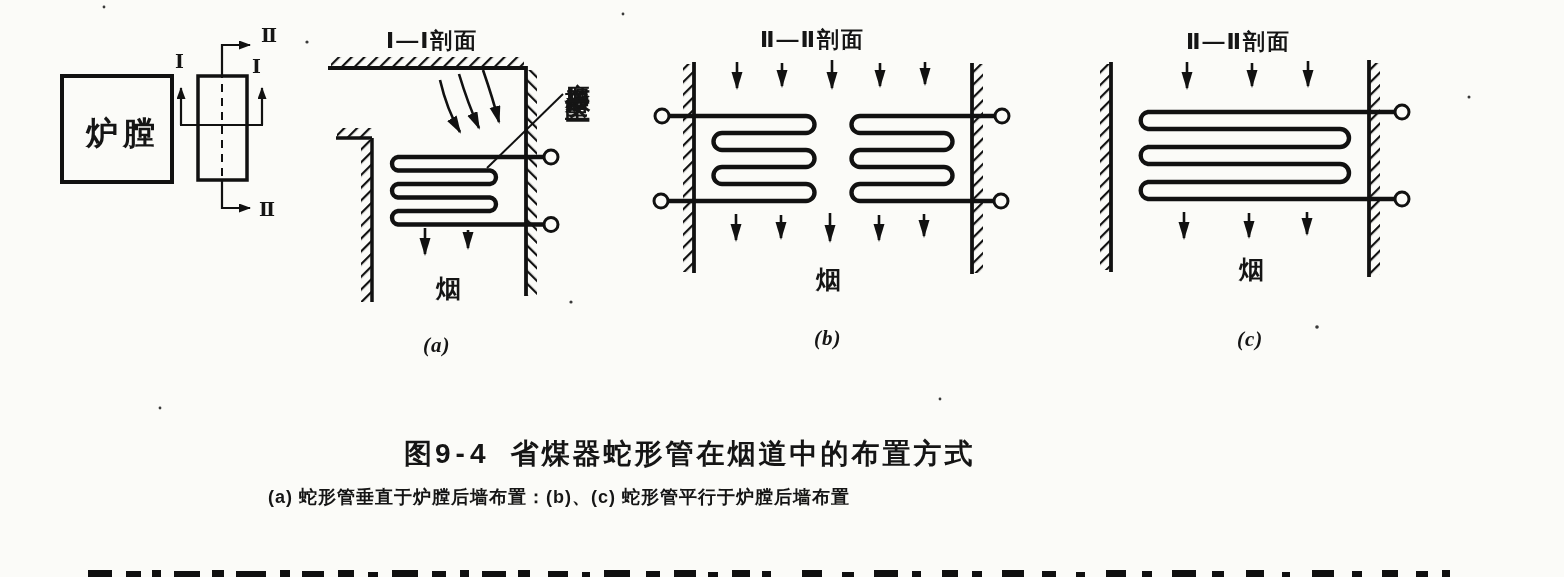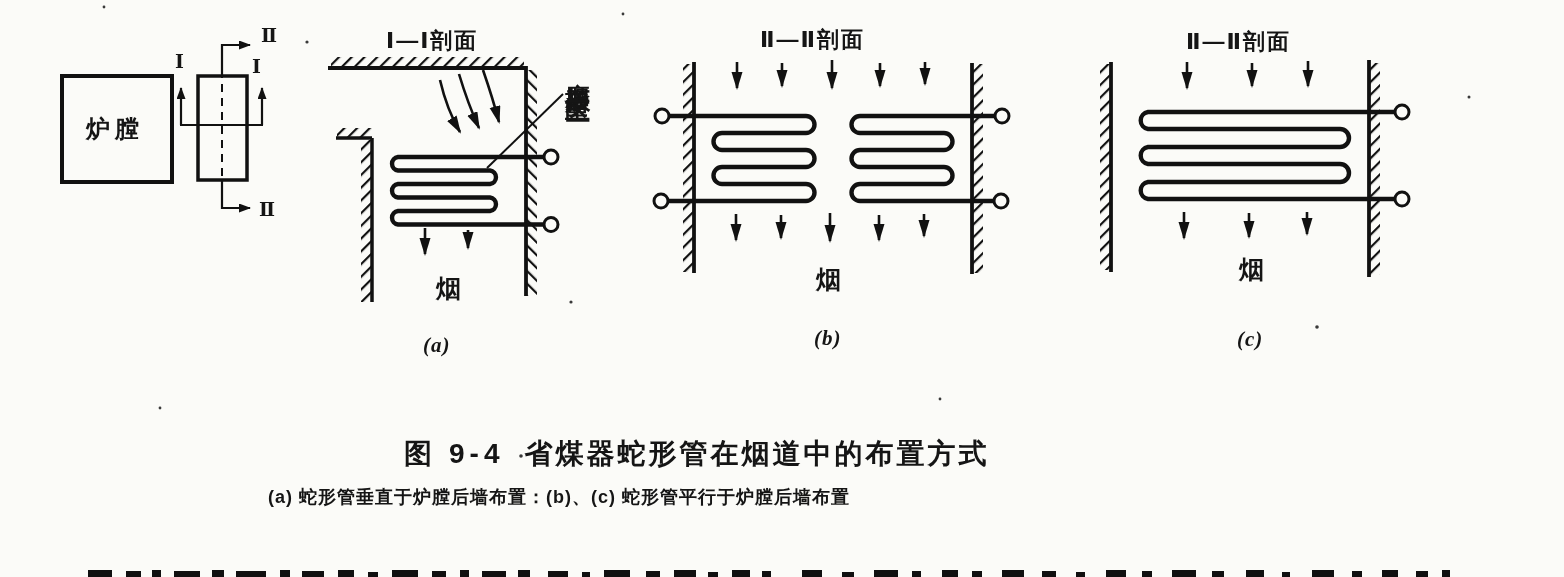--- a/index.html
+++ b/index.html
@@ -7,32 +7,32 @@
     width:1564px;height:577px;overflow:hidden;
     background:#fbfbf8;
     font-family:"Liberation Sans","DejaVu Sans",sans-serif;
     color:#111;
     position:relative;
   }
   .page{position:absolute;inset:0;}
   svg{position:absolute;left:0;top:0;}
   .lbl{position:absolute;color:#151515;white-space:nowrap;line-height:1;}
   .cn{font-weight:bold;}
-  .furnace{font-size:24px;letter-spacing:5px;}
+  .furnace{font-size:32px;letter-spacing:5px;}
   .sec{font-size:19px;font-weight:bold;font-family:"Liberation Serif","DejaVu Serif",serif;}
   .ptitle{font-size:22px;letter-spacing:2px;}
   .gas{font-size:25px;}
   .tag{font-size:21px;font-style:italic;font-family:"Liberation Serif","DejaVu Serif",serif;font-weight:bold;letter-spacing:1px;}
   .wear{
     font-size:25px;font-weight:bold;
     writing-mode:vertical-rl;text-orientation:upright;
     letter-spacing:4px;height:150px;
   }
   .cap{font-size:28px;font-weight:bold;letter-spacing:3px;}
-  .cap .num{margin-left:14px;margin-right:20px;letter-spacing:5px;}
+  .cap .num{margin-right:20px;letter-spacing:5px;}
   .subcap{font-size:18px;font-weight:bold;letter-spacing:1px;}
 </style>
 </head>
 <body>
 
 <div class="page">
 
   <svg width="1564" height="577" viewBox="0 0 1564 577">
     <defs>
       <marker id="mA" markerUnits="userSpaceOnUse" markerWidth="20" markerHeight="13" refX="16" refY="5.5" orient="auto">

